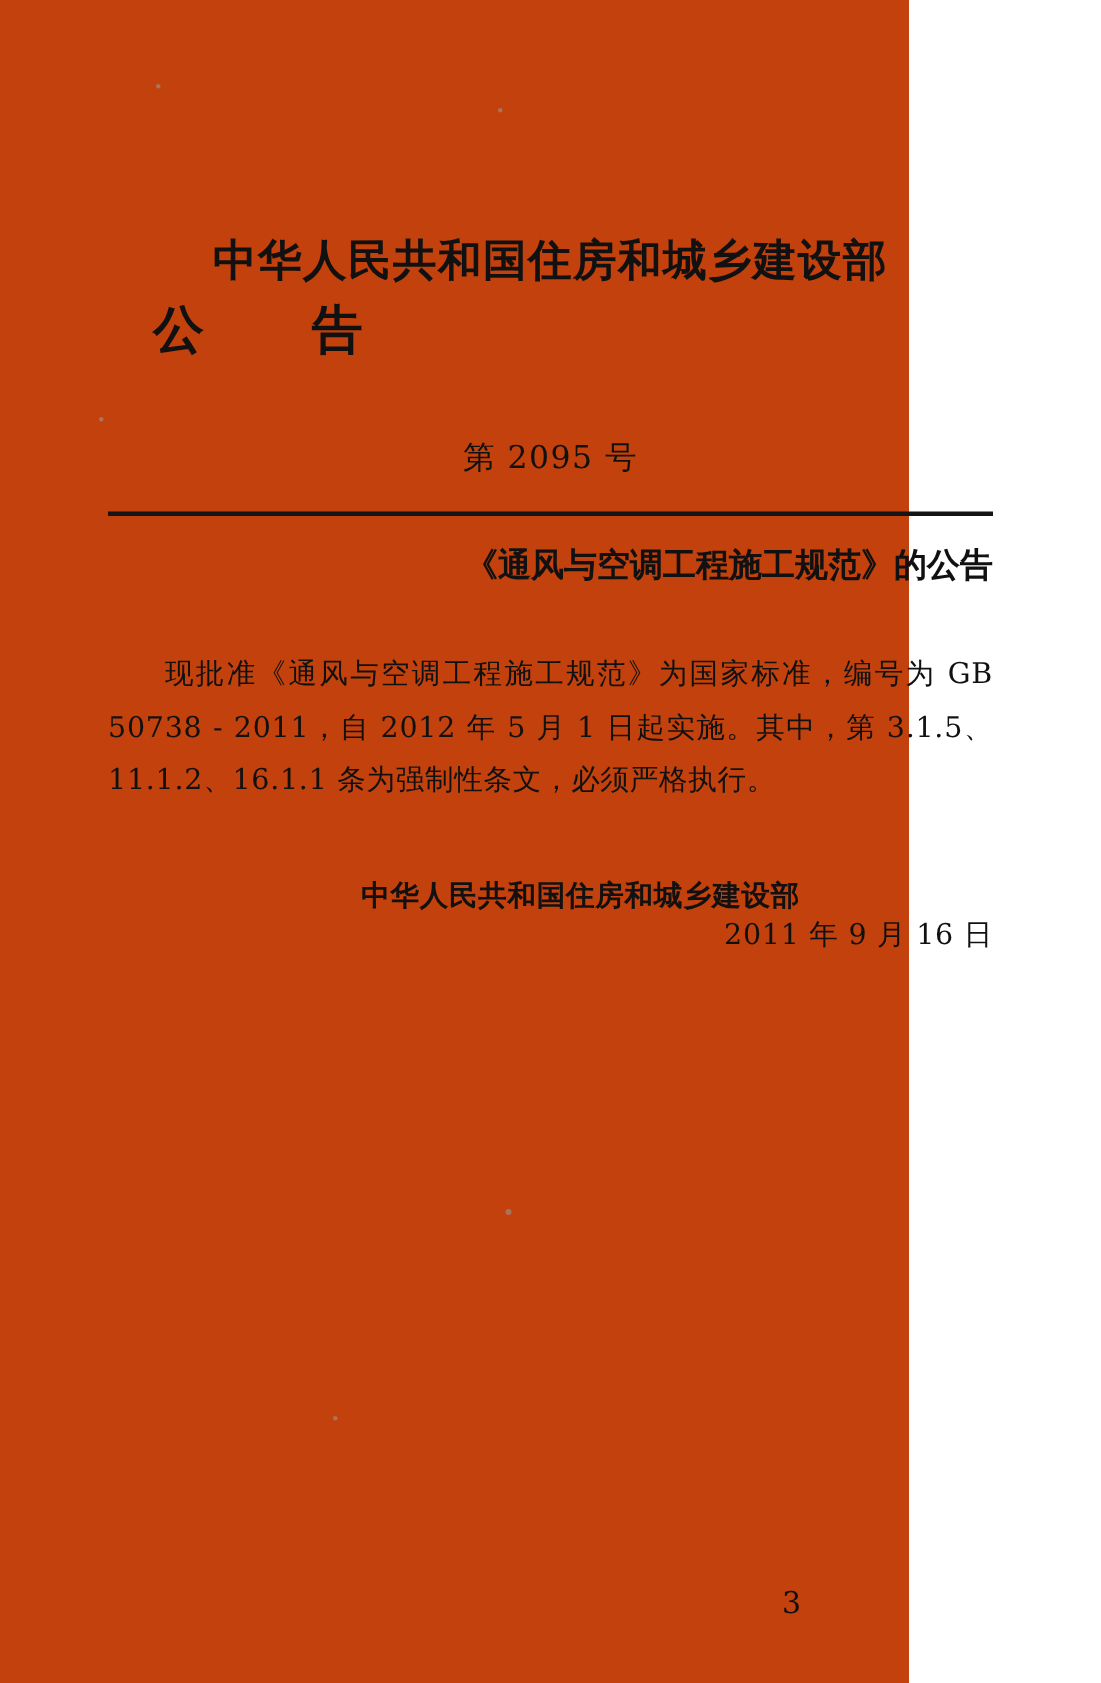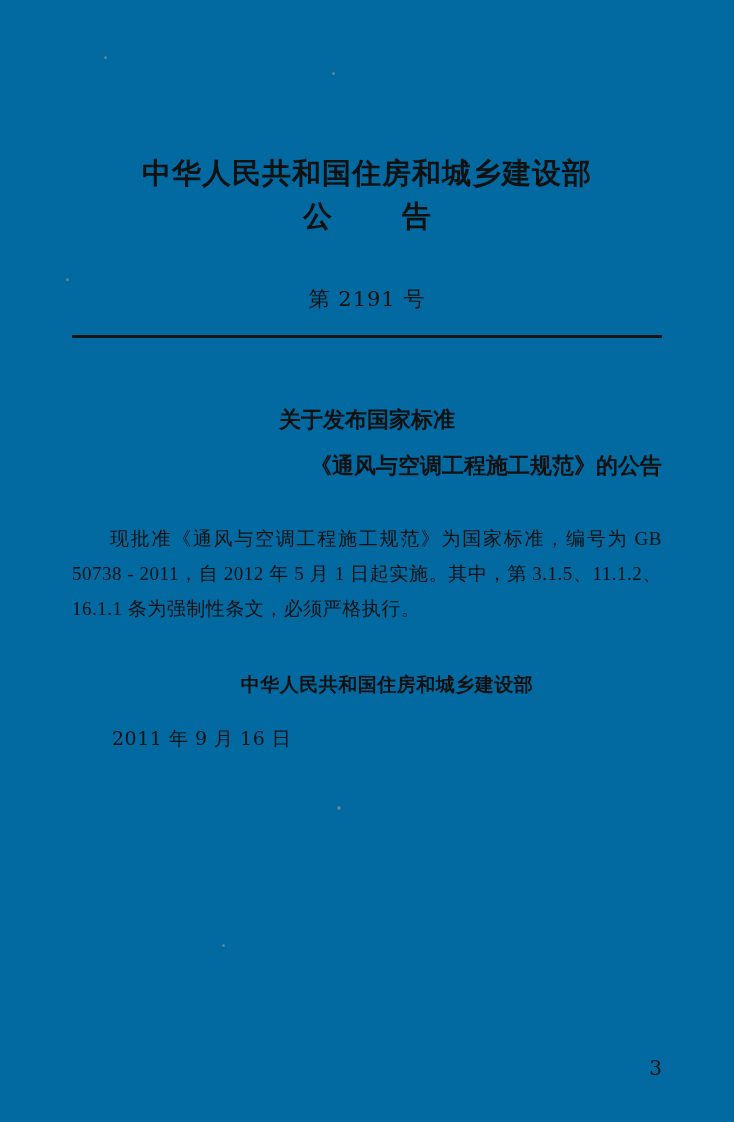--- a/index.html
+++ b/index.html
@@ -11,23 +11,23 @@
     width: 734px;
     height: 1122px;
     font-family: "DejaVu Serif", "Liberation Serif", serif;
     color: #111111;
     position: relative;
     overflow: hidden;
   }
   .page {
     position: absolute;
     inset: 0;
-    width: 734px;
+    width: 606px;
     height: 1122px;
-    background: #0369a1;
+    background: #c2410c;
   }
 
   
   .speck {
     position: absolute;
     background: #9a9a9a;
     border-radius: 50%;
     opacity: .55;
   }
 
@@ -42,22 +42,21 @@
   .org-title {
     margin-top: 155px;
     text-align: center;
     font-size: 29px;
     font-weight: bold;
     letter-spacing: 1px;
     line-height: 1.25;
     font-family: "DejaVu Sans", "Liberation Sans", sans-serif;
   }
   .org-sub {
-    text-align: center;
-    font-size: 29px;
+    font-size: 34px;
     font-weight: bold;
     letter-spacing: 30px;
     padding-left: 30px;
     margin-top: 6px;
     font-family: "DejaVu Sans", "Liberation Sans", sans-serif;
   }
 
   .notice-number {
     text-align: center;
     font-size: 21px;
@@ -88,38 +87,37 @@
     line-height: 1.1;
     font-family: "DejaVu Sans", "Liberation Sans", sans-serif;
   }
 
   .para {
     font-size: 19px;
     line-height: 1.85;
     text-align: justify;
     text-justify: inter-ideograph;
     letter-spacing: 0.5px;
-    font-family: Liberation Serif, serif;
   }
   .para.first { margin-top: 42px; }
   .para.second { margin-top: 6px; }
   .indent { text-indent: 2em; }
 
   .signature {
     margin-top: 46px;
     text-align: center;
     font-size: 19px;
     font-weight: bold;
     letter-spacing: 0.5px;
     font-family: "DejaVu Sans", "Liberation Sans", sans-serif;
     padding-left: 40px;
   }
   .sign-date {
-    margin-top: 28px;
-    text-align: left;
+    margin-top: 0;
+    text-align: right;
     font-size: 19px;
     letter-spacing: 0.5px;
     padding-left: 40px;
   }
 
   .page-number {
     position: absolute;
     right: 72px;
     bottom: 42px;
     font-size: 20px;
@@ -135,25 +133,24 @@
   <span class="speck" style="left:66px;top:278px;width:3px;height:3px;"></span>
   <span class="speck" style="left:337px;top:806px;width:4px;height:4px;"></span>
   <span class="speck" style="left:222px;top:944px;width:3px;height:3px;"></span>
 
   <div class="doc-body">
 
     <div class="org-title">中华人民共和国住房和城乡建设部</div>
 
     <div class="org-sub">公 告</div>
 
-    <div class="notice-number">第 2191 号</div>
+    <div class="notice-number">第 2095 号</div>
 
     <div class="rule"></div>
 
-    <div class="announce-title">关于发布国家标准</div>
 
     <div class="announce-title-2">《通风与空调工程施工规范》的公告</div>
 
     <p class="para first indent">现批准《通风与空调工程施工规范》为国家标准，编号为 GB 50738 - 2011，自 2012 年 5 月 1 日起实施。其中，第 3.1.5、11.1.2、16.1.1 条为强制性条文，必须严格执行。</p>
 
 
     <div class="signature">中华人民共和国住房和城乡建设部</div>
 
     <div class="sign-date">2011 年 9 月 16 日</div>
 

